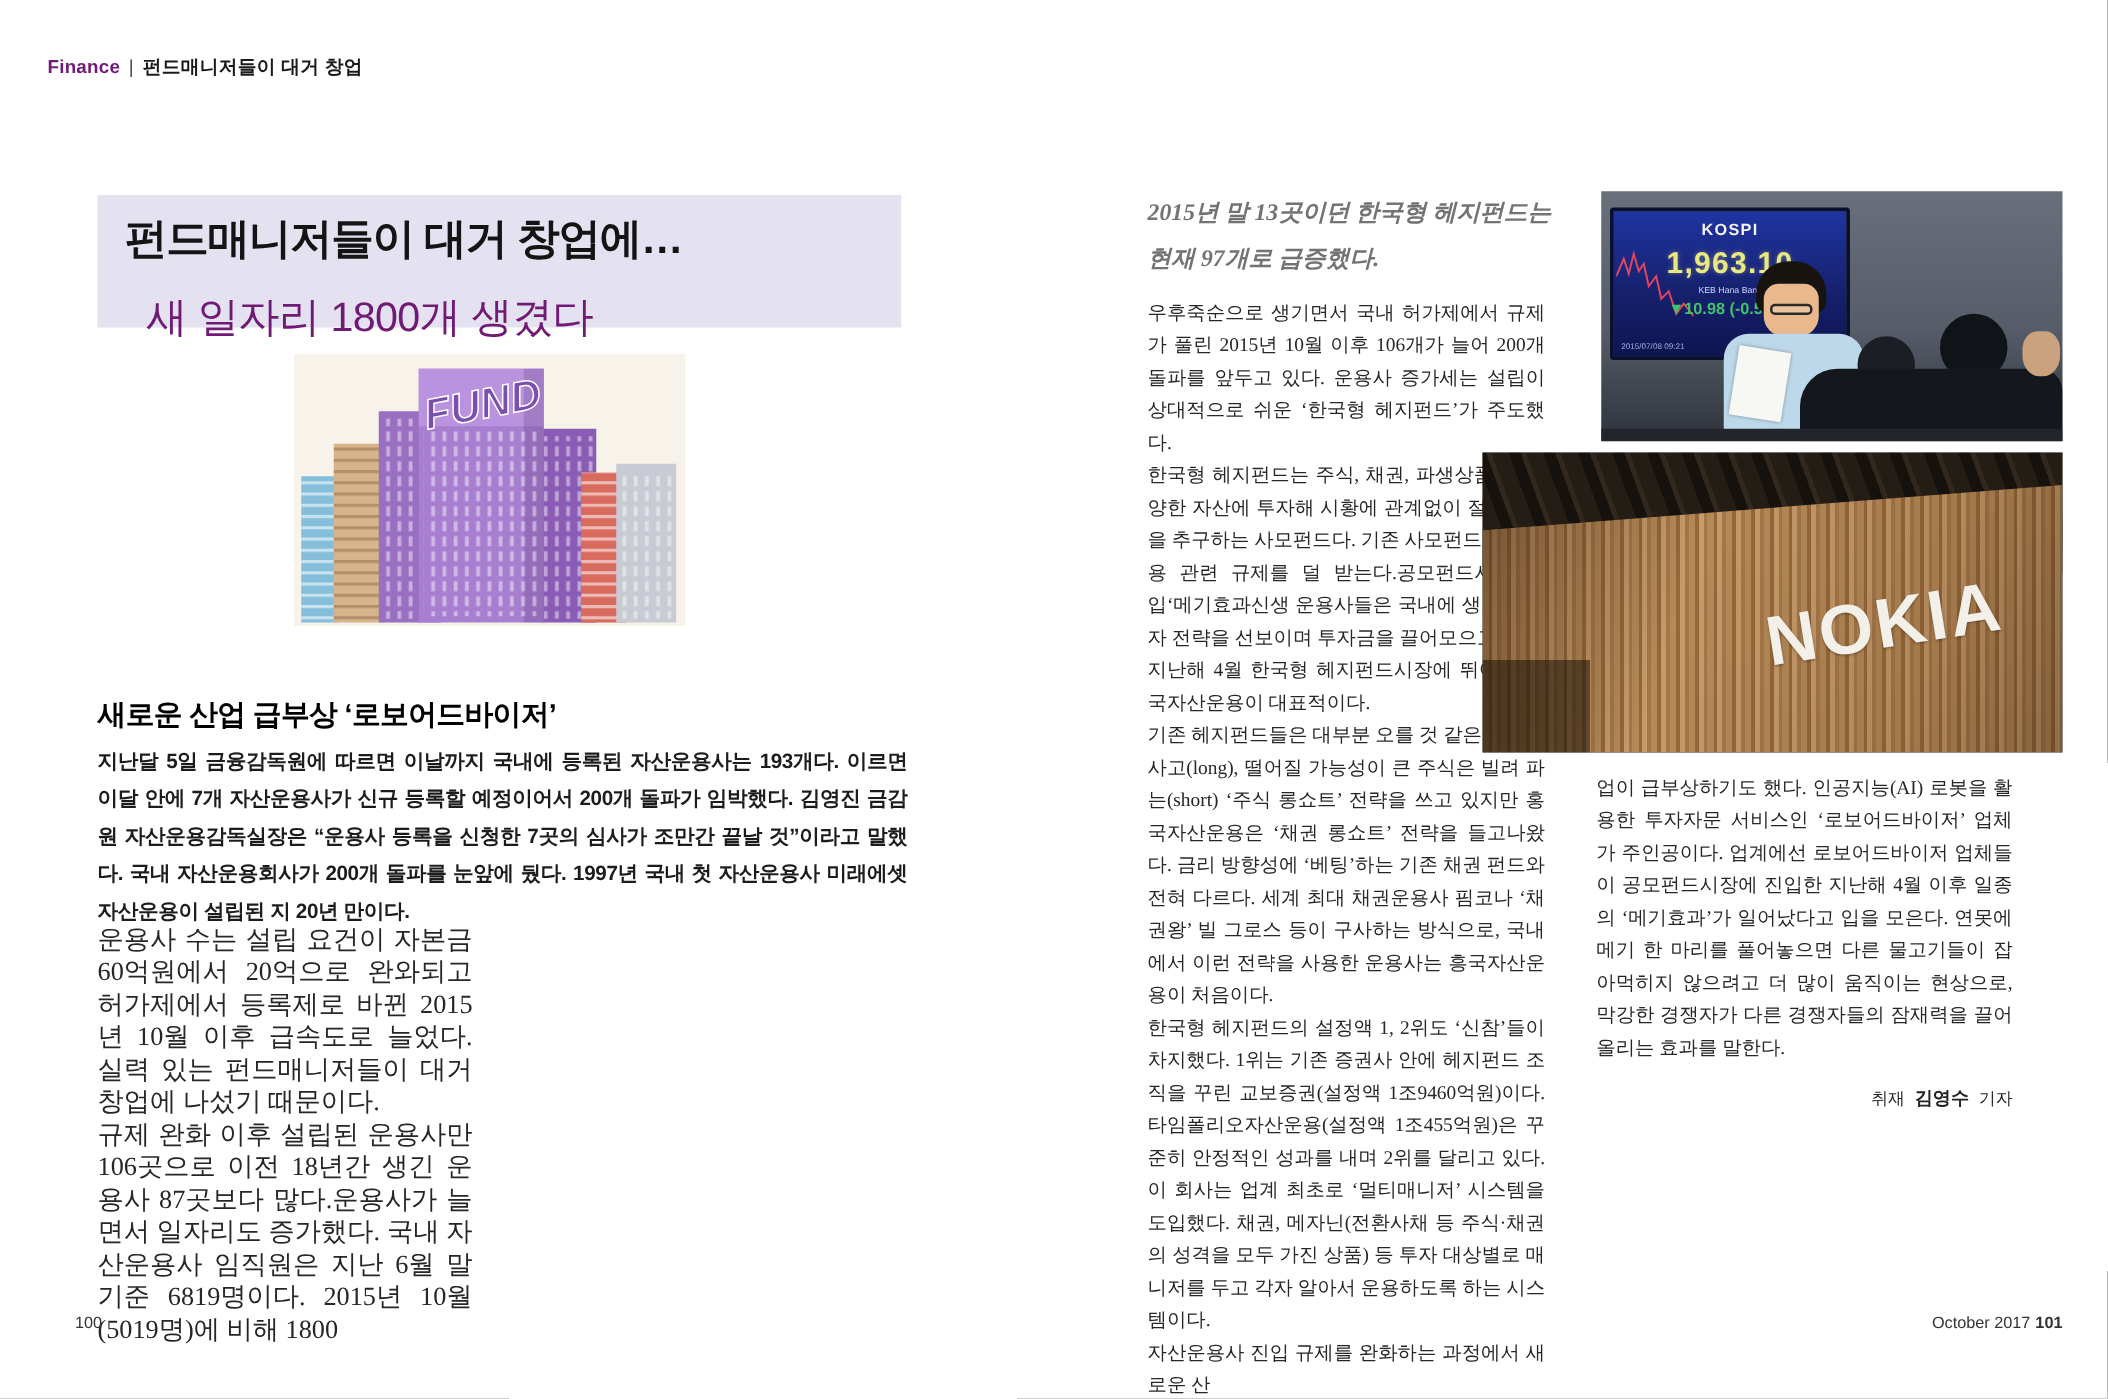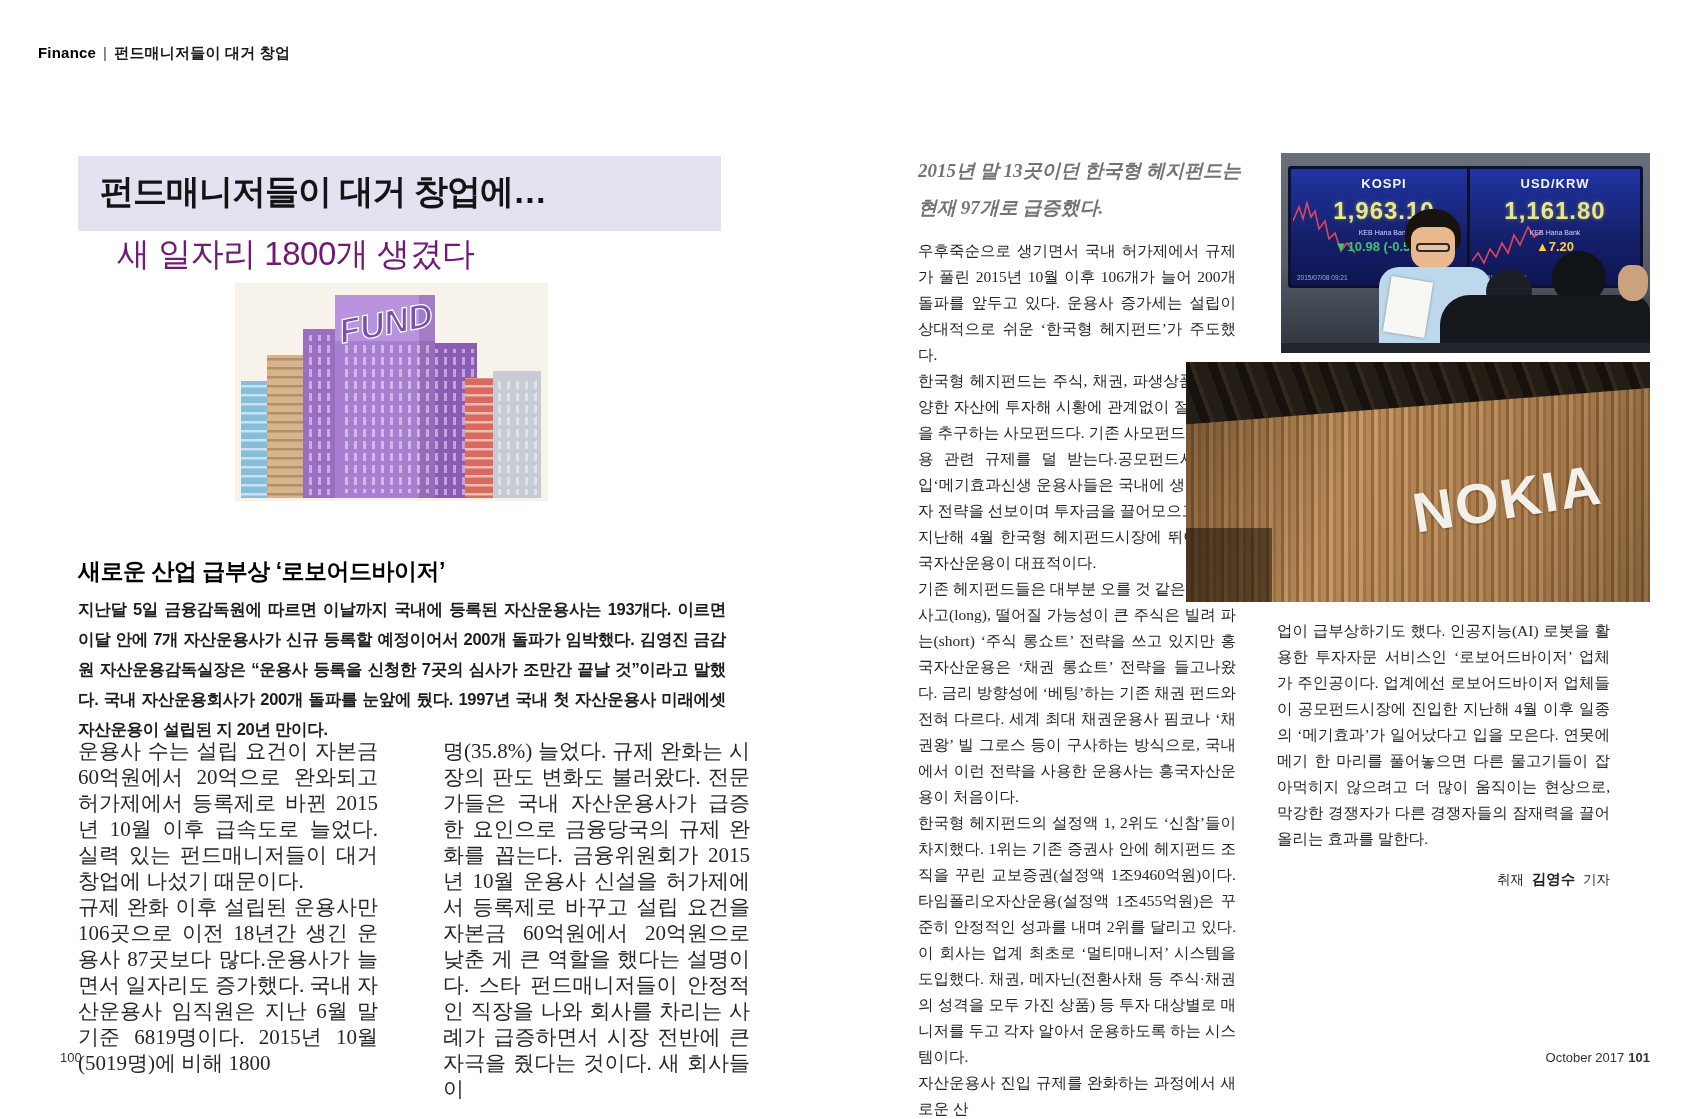--- a/index.html
+++ b/index.html
@@ -2,25 +2,25 @@
 <html><head>
 <meta charset="utf-8">
 <style>
   html,body{margin:0;padding:0;background:#888;}
   .spread{
     position:relative;width:1686px;height:1119px;background:#ffffff;
     font-family:"Liberation Sans",sans-serif;color:#222;overflow:hidden;margin:0 auto;
   }
   
   .kicker{position:absolute;left:38px;top:44px;font-size:15px;font-weight:bold;letter-spacing:.2px;}
-  .kicker-section{color:#000000;text-align:right;}
+  .kicker-section{color:#701a75;text-align:right;}
   .kicker-divider{color:#444;margin:0 7px;font-weight:400;}
   .kicker-topic{color:#1a1a1a;}
   
-  .title-block{position:absolute;left:78px;top:156px;width:643px;height:75px;background:#e4e2f0;padding:12px 0 0 22px;box-sizing:border-box;}
+  .title-block{position:absolute;left:78px;top:156px;width:643px;height:106px;background:#e4e2f0;padding:12px 0 0 22px;box-sizing:border-box;}
   .title-line1{margin:0;font-size:34px;line-height:46px;font-weight:800;color:#141414;letter-spacing:-1px;}
   .title-line2{margin:17px;font-size:33px;line-height:46px;font-weight:400;color:#701a75;letter-spacing:-.5px;}
   
   .illustration{position:absolute;left:235px;top:283px;width:313px;height:218px;margin:0;}
   
   .section-heading{position:absolute;left:78px;top:556px;margin:0;font-size:23px;font-weight:800;color:#000000;letter-spacing:-.5px;}
   .intro{position:absolute;left:78px;top:594px;width:648px;margin:0;font-size:16.5px;line-height:30px;font-weight:700;color:#1c1c1c;text-align:justify;letter-spacing:-.3px;}
   .bodycol{position:absolute;font-family:"Liberation Serif","DejaVu Serif",serif;font-size:21px;line-height:26px;color:#262626;text-align:justify;}
   .bodycol p{margin:0;}
   .lcol1{left:78px;top:738px;width:300px;}
@@ -136,23 +136,20 @@
     </svg>
   </figure>
 
   <h3 class="section-heading">새로운 산업 급부상 ‘로보어드바이저’</h3>
   <p class="intro">지난달 5일 금융감독원에 따르면 이날까지 국내에 등록된 자산운용사는 193개다. 이르면 이달 안에 7개 자산운용사가 신규 등록할 예정이어서 200개 돌파가 임박했다. 김영진 금감원 자산운용감독실장은 “운용사 등록을 신청한 7곳의 심사가 조만간 끝날 것”이라고 말했다. 국내 자산운용회사가 200개 돌파를 눈앞에 뒀다. 1997년 국내 첫 자산운용사 미래에셋자산운용이 설립된 지 20년 만이다.</p>
 
   <div class="bodycol lcol1">
     <p>운용사 수는 설립 요건이 자본금 60억원에서 20억으로 완와되고 허가제에서 등록제로 바뀐 2015년 10월 이후 급속도로 늘었다. 실력 있는 펀드매니저들이 대거 창업에 나섰기 때문이다.</p>
     <p>규제 완화 이후 설립된 운용사만 106곳으로 이전 18년간 생긴 운용사 87곳보다 많다.운용사가 늘면서 일자리도 증가했다. 국내 자산운용사 임직원은 지난 6월 말 기준 6819명이다. 2015년 10월(5019명)에 비해 1800</p>
   </div>
-  <div class="bodycol lcol2">
-    <p>명(35.8%) 늘었다. 규제 완화는 시장의 판도 변화도 불러왔다. 전문가들은 국내 자산운용사가 급증한 요인으로 금융당국의 규제 완화를 꼽는다. 금융위원회가 2015년 10월 운용사 신설을 허가제에서 등록제로 바꾸고 설립 요건을 자본금 60억원에서 20억원으로 낮춘 게 큰 역할을 했다는 설명이다. 스타 펀드매니저들이 안정적인 직장을 나와 회사를 차리는 사례가 급증하면서 시장 전반에 큰 자극을 줬다는 것이다. 새 회사들이</p>
-  </div>
 
   <p class="lead">2015년 말 13곳이던 한국형 헤지펀드는 현재 97개로 급증했다.</p>
 
   <div class="bodycol rcol1">
     <p>우후죽순으로 생기면서 국내 허가제에서 규제가 풀린 2015년 10월 이후 106개가 늘어 200개 돌파를 앞두고 있다. 운용사 증가세는 설립이 상대적으로 쉬운 ‘한국형 헤지펀드’가 주도했다.</p>
     <p>한국형 헤지펀드는 주식, 채권, 파생상품 등 다양한 자산에 투자해 시황에 관계없이 절대수익을 추구하는 사모펀드다. 기존 사모펀드보다 운용 관련 규제를 덜 받는다.공모펀드시장 진입‘메기효과신생 운용사들은 국내에 생소한 투자 전략을 선보이며 투자금을 끌어모으고 있다. 지난해 4월 한국형 헤지펀드시장에 뛰어든 흥국자산운용이 대표적이다.</p>
     <p>기존 헤지펀드들은 대부분 오를 것 같은 주식을 사고(long), 떨어질 가능성이 큰 주식은 빌려 파는(short) ‘주식 롱쇼트’ 전략을 쓰고 있지만 홍국자산운용은 ‘채권 롱쇼트’ 전략을 들고나왔다. 금리 방향성에 ‘베팅’하는 기존 채권 펀드와 전혀 다르다. 세계 최대 채권운용사 핌코나 ‘채권왕’ 빌 그로스 등이 구사하는 방식으로, 국내에서 이런 전략을 사용한 운용사는 흥국자산운용이 처음이다.</p>
     <p>한국형 헤지펀드의 설정액 1, 2위도 ‘신참’들이 차지했다. 1위는 기존 증권사 안에 헤지펀드 조직을 꾸린 교보증권(설정액 1조9460억원)이다. 타임폴리오자산운용(설정액 1조455억원)은 꾸준히 안정적인 성과를 내며 2위를 달리고 있다. 이 회사는 업계 최초로 ‘멀티매니저’ 시스템을 도입했다. 채권, 메자닌(전환사채 등 주식·채권의 성격을 모두 가진 상품) 등 투자 대상별로 매니저를 두고 각자 알아서 운용하도록 하는 시스템이다.</p>
     <p>자산운용사 진입 규제를 완화하는 과정에서 새로운 산</p>
   </div>
@@ -164,34 +161,20 @@
       </svg>
       <div class="board-label">KOSPI</div>
       <div class="board-value">1,963.10</div>
       <div class="board-bank">KEB Hana Bank</div>
       <div class="board-change down">▼10.98 (-0.56%)</div>
       <div class="board-times">
         <span>2015/07/08 09:21</span>
         <span>11:56</span>
       </div>
     </div>
-    <div class="board board-usd">
-      <svg class="spark spark-usd" width="70" height="66" viewBox="0 0 70 66">
-        <polyline points="0,52 6,44 12,54 18,40 24,48 30,34 36,44 42,26 48,36 56,18 62,28 70,22" fill="none" stroke="#e8475f" stroke-width="1.6"></polyline>
-      </svg>
-      <div class="board-label">USD/KRW</div>
-      <div class="board-value">1,161.80</div>
-      <div class="board-bank">KEB Hana Bank</div>
-      <div class="board-change up">▲7.20</div>
-      <div class="board-times">
-        <span>2015/07/08 09:00</span>
-        <span>11:50</span>
-        <span>15:00</span>
-      </div>
-    </div>
     <div class="person">
       <div class="hair"></div>
       <div class="face"></div>
       <div class="glasses"></div>
       <div class="shirt"></div>
       <div class="paper"></div>
     </div>
     <div class="crowd">
       <div class="head1"></div>
       <div class="head2"></div>

